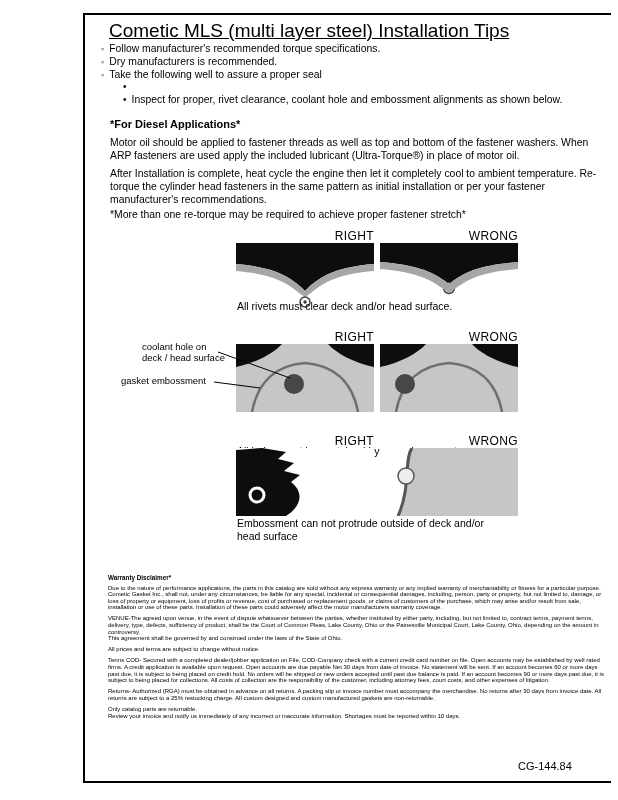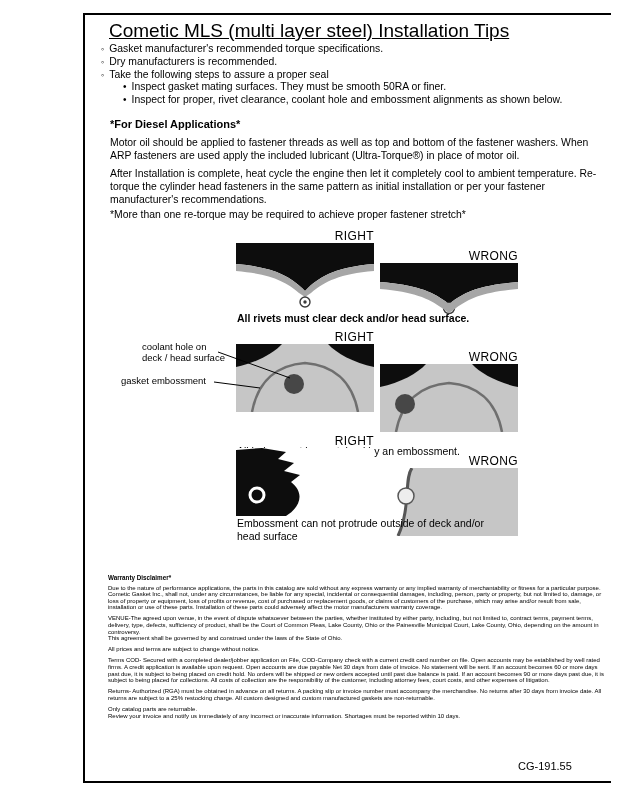--- a/index.html
+++ b/index.html
@@ -22,24 +22,24 @@
   .marker.solid { font-size:10px; }
 
   .heading { position:absolute; left:110px; top:118px; font-size:11px; font-weight:bold; }
   .para { position:absolute; left:110px; width:497px; font-size:10.4px; line-height:13px; }
   .p1 { top:136px; }
   .p2 { top:167px; }
   .note { top:208px; }
 
   .dlabel { position:absolute; width:138px; text-align:right; font-size:12px; letter-spacing:0.4px; }
   .col-l { left:236px; }
-  .col-r { left:380px;margin-top:20px; }
+  .col-r { left:380px; }
   .fig { position:absolute; width:138px; }
   .fig svg { display:block; width:100%; height:auto; }
-  .lbl-r1 { top:229px; } .fig-r1 { top:243px; } .cap-r1 { top:312px;font-weight:bold; }
+  .lbl-r1 { top:229px; } .fig-r1 { top:243px; } .cap-r1 { top:300px; }
   .lbl-r2 { top:330px; } .fig-r2 { top:344px; } .cap-r2 { top:417px;margin-top:28px; }
   .lbl-r3 { top:434px; } .fig-r3 { top:448px; } .cap-r3 { top:517px; width:250px; line-height:12.5px; }
   .caption { position:absolute; left:237px; font-size:10.5px; }
 
   .side-label { position:absolute; font-size:9.5px; line-height:10.5px; }
   .coolant-label { left:142px; top:342px; width:86px; }
   .emboss-label { left:121px; top:376px; }
   .connectors { position:absolute; left:214px; top:344px; }
 
   .warranty { position:absolute; left:108px; top:575px; width:500px; font-size:6px; line-height:6.6px; }
@@ -53,33 +53,32 @@
 
 <div class="frame-top"></div>
 <div class="frame-left"></div>
 <div class="frame-bottom"></div>
 
 <div class="title">Cometic MLS (multi layer steel) Installation Tips</div>
 
 <ul class="bullets">
   <li>
     <span class="marker">◦</span>
-    <span>Gasket manufacturer's recommended torque specifications.</span>
+    <span>Follow manufacturer's recommended torque specifications.</span>
   </li>
   <li>
     <span class="marker">◦</span>
     <span>Dry manufacturers is recommended.</span>
   </li>
   <li>
     <span class="marker">◦</span>
-    <span>Take the following steps to assure a proper seal</span>
+    <span>Take the following well to assure a proper seal</span>
   </li>
   <li class="sub">
     <span class="marker solid">•</span>
-    <span>Inspect gasket mating surfaces.  They must be smooth 50RA or finer.</span>
   </li>
   <li class="sub">
     <span class="marker solid">•</span>
     <span>Inspect for proper, rivet clearance, coolant hole and embossment alignments as shown below.</span>
   </li>
 </ul>
 
 <div class="heading">*For Diesel Applications*</div>
 <div class="para p1">Motor oil should be applied to fastener threads as well as top and bottom of the fastener washers. When ARP fasteners are used apply the included lubricant (Ultra-Torque®) in place of motor oil.</div>
 <div class="para p2">After Installation is complete, heat cycle the engine then let it completely cool to ambient temperature. Re-torque the cylinder head fasteners in the same pattern as initial installation or per your fastener manufacturer's recommendations.</div>
@@ -158,13 +157,13 @@
   <div class="wpara">Due to the nature of performance applications, the parts in this catalog are sold without any express warranty or any implied warranty of merchantability or fitness for a particular purpose.  Cometic Gasket Inc., shall not, under any circumstances, be liable for any special, incidental or consequential damages, including, person, party or property, but not limited to, damage, or loss of property or equipment, loss of profits or revenue, cost of purchased or replacement goods, or claims of customers of the purchase, which may arise and/or result from sale, installation or use of these parts.  Installation of these parts could adversely affect the motor manufacturers warranty coverage.</div>
   <div class="wpara">VENUE-The agreed upon venue, in the event of dispute whatsoever between the parties, whether instituted by either party, including, but not limited to, contract terms, payment terms, delivery, type, defects, sufficiency of product, shall be the Court of Common Pleas, Lake County, Ohio or the Painesville Municipal Court, Lake County, Ohio, depending on the amount in controversy.
 This agreement shall be governed by and construed under the laws of the State of Ohio.</div>
   <div class="wpara">All prices and terms are subject to change without notice.</div>
   <div class="wpara">Terms COD- Secured with a completed dealer/jobber application on File, COD-Company check with a current credit card number on file.  Open accounts may be established by well rated firms.  A credit application is available upon request.  Open accounts are due payable Net 30 days from date of invoice.  No statement will be sent.  If an account becomes 60 or more days past due, it is subject to being placed on credit hold.  No orders will be shipped or new orders accepted until past due balance is paid.  If an account becomes 90 or more days past due, it is subject to being placed for collections.  All costs of collection are the responsibility of the customer, including attorney fees, court costs, and other expenses of litigation.</div>
   <div class="wpara">Returns- Authorized (RGA) must be obtained in advance on all returns.  A packing slip or invoice number must accompany the merchandise.  No returns after 30 days from invoice date.  All returns are subject to a 25% restocking charge.  All custom designed and custom manufactured gaskets are non-returnable.</div>
   <div class="wpara">Only catalog parts are returnable.
 Review your invoice and notify us immediately of any incorrect or inaccurate information.  Shortages must be reported within 10 days.</div>
 </div>
 
-<div class="footer-code">CG-191.55</div>
+<div class="footer-code">CG-144.84</div>
 
 </body></html>

